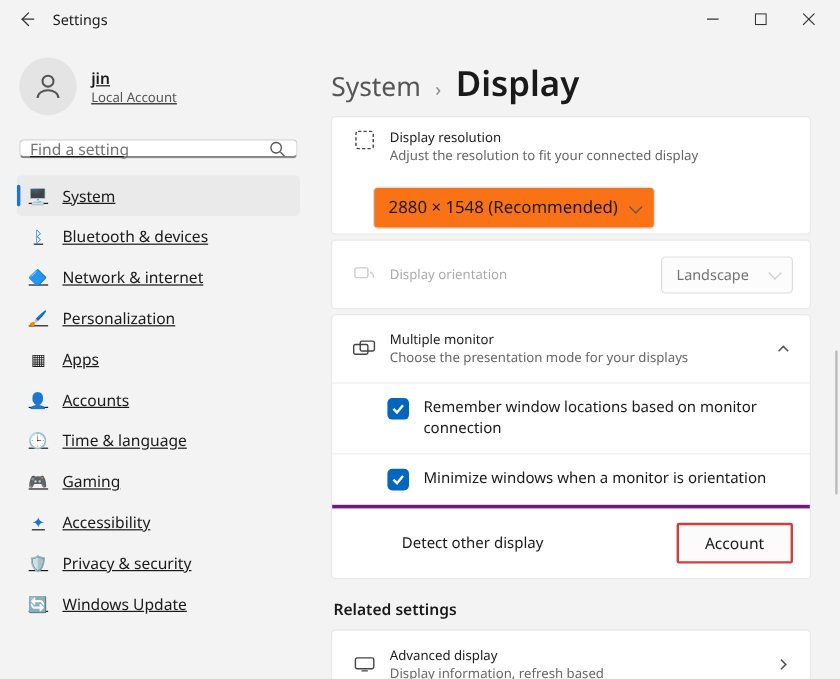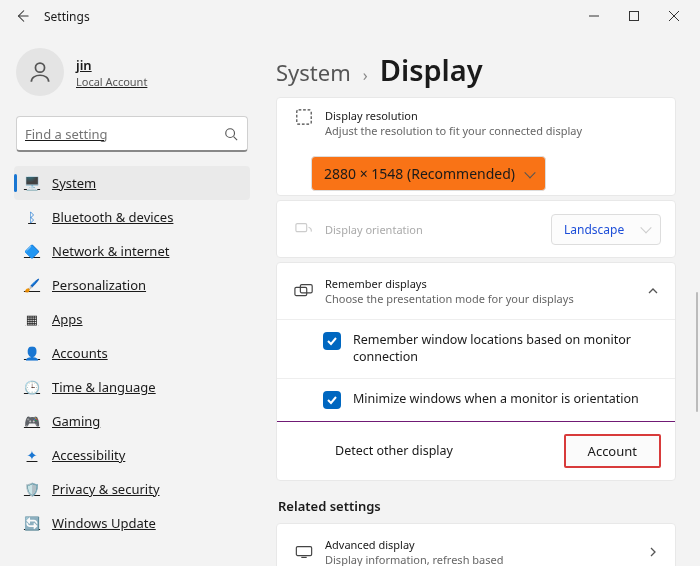--- a/index.html
+++ b/index.html
@@ -11,21 +11,21 @@
   .win-controls { margin-left: auto; display: flex; }
   .win-btn { width: 40px; height: 32px; display: flex; align-items: center; justify-content: center; cursor: pointer; font-size: 12px; }
 
   .body-area { display: flex; height: calc(100% - 32px); }
   .sidebar { width: 260px; padding: 12px 10px 0 14px; display: flex; flex-direction: column; text-decoration: underline; }
   .profile { display: flex; align-items: center; gap: 12px; padding: 4px 2px 14px; }
   .avatar { width: 48px; height: 48px; border-radius: 50%; background: #e4e4e4; display: flex; align-items: center; justify-content: center; }
   .profile-name { font-size: 13px; font-weight: 600; }
   .profile-type { font-size: 11px; color: #555; }
 
-  .search { display: flex; align-items: center; background: #fff; border: 1px solid #d0d0d0; border-bottom: 2px solid #888; border-radius: 4px; height: 36px; padding: 0 8px; margin: 6px 2px 14px; }
+  .search { display: flex; align-items: center; background: #fff; border: 1px solid #d0d0d0; border-bottom: 2px solid #888; border-radius: 4px; height: 16px; padding: 0 8px; margin: 6px 2px 14px; }
   .search input { border: none; outline: none; flex: 1; font-size: 13px; background: transparent; }
   .search .mag { width: 16px; height: 16px; display: flex; align-items: center; justify-content: center; color: #555; }
 
   .nav { flex: 1; overflow-y: auto; }
   .nav-item { display: flex; align-items: center; height: 34px; border-radius: 4px; padding: 0 10px; cursor: pointer; font-size: 13px; gap: 12px; position: relative; }
   .nav-item.active { background: #eaeaea; }
   .nav-item.active::before { content: ""; position: absolute; left: 0; top: 8px; bottom: 8px; width: 3px; background: #1976d2; border-radius: 2px; }
   .nav-icon { width: 16px; height: 16px; display: flex; align-items: center; justify-content: center; font-size: 13px; }
 
   .main { flex: 1; padding: 18px 24px 0 16px; overflow: hidden; position: relative; }
@@ -38,31 +38,31 @@
   .card { background: #fff; border: 1px solid #e8e8e8; border-radius: 4px; margin-bottom: 4px; }
   .card.disabled { color: #aaa; }
   .row { display: flex; align-items: center; padding: 10px 14px; min-height: 56px; }
   .row-icon { width: 26px; display: flex; align-items: center; justify-content: center; color: #555; font-size: 15px; flex-shrink: 0; }
   .card.disabled .row-icon { color: #ccc; }
   .row-body { flex: 1; padding-left: 8px; }
   .row-title { font-size: 11px; }
   .row-sub { font-size: 11px; color: #666; }
   .select-box { border: 1px solid #ddd; border-radius: 4px; padding: 6px 28px 6px 12px; font-size: 12px; position: relative; background: #fcfcfc; min-width: 110px; }
   .select-box::after { content: ""; position: absolute; right: 10px; top: 50%; width: 7px; height: 7px; border-right: 1px solid #666; border-bottom: 1px solid #666; transform: translateY(-65%) rotate(45deg); }
-  .card.disabled .select-box { color: #1d4ed8; }
+  .card.disabled .select-box { color: #737373; }
   .card.disabled .select-box::after { border-color: #ccc; }
   .chev-up { width: 16px; height: 16px; display: flex; align-items: center; justify-content: center; color: #555; margin-left: 8px; }
   .chev-right { width: 16px; height: 16px; display: flex; align-items: center; justify-content: center; color: #555; }
 
   .sub-row { display: flex; align-items: flex-start; padding: 12px 14px 12px 46px; border-top: 1px solid #eee; }
   .check { width: 18px; height: 18px; border-radius: 4px; background: #0067c0; display: flex; align-items: center; justify-content: center; flex-shrink: 0; margin-right: 12px; }
   .check svg { width: 12px; height: 12px; }
   .sub-label { font-size: 12.5px; flex: 1; line-height: 1.35; }
 
-  .detect-row { display: flex; align-items: center; padding: 12px 14px 12px 58px; border-top: 1px solid #701a75; }
+  .detect-row { display: flex; align-items: center; padding: 12px 14px 12px 58px; border-top: 3px solid #701a75; }
   .detect-label { flex: 1; font-size: 12.5px; }
   .detect-btn { border: 2px solid #d83b3b; padding: 6px 22px; font-size: 13px; background: #fbfbfb; cursor: pointer; border-radius: 2px; }
 
   .related-h { font-size: 13px; font-weight: 600; margin: 16px 0 8px 2px; }
 
   .reso-card .row { flex-wrap: wrap; align-items: flex-start; }
   .reso-card .row-body { padding-bottom: 8px; }
   .reso-select-wrap { padding-left: 34px; width: 100%; padding-bottom: 4px; }
   .reso-select { border: 1px solid #ddd; border-radius: 4px; padding: 7px 30px 7px 12px; font-size: 14px; position: relative; display: inline-block; background: #f97316; }
   .reso-select::after { content: ""; position: absolute; right: 11px; top: 50%; width: 7px; height: 7px; border-right: 1px solid #555; border-bottom: 1px solid #555; transform: translateY(-65%) rotate(45deg); }
@@ -218,21 +218,21 @@
 
       <div class="card">
         <div class="row">
           <div class="row-icon">
             <svg width="20" height="16" viewBox="0 0 22 16">
                 <rect x="1" y="4" width="13" height="9" rx="1.5" fill="none" stroke="#444" stroke-width="1.3"></rect>
                 <rect x="7" y="1" width="13" height="9" rx="1.5" fill="none" stroke="#444" stroke-width="1.3"></rect>
               </svg>
           </div>
           <div class="row-body">
-            <div class="row-title">Remember displays</div>
+            <div class="row-title">Multiple monitor</div>
             <div class="row-sub">Choose the presentation mode for your displays</div>
           </div>
           <div class="chev-up">
             <svg width="12" height="12" viewBox="0 0 12 12">
                 <path d="M2 8 L6 4 L10 8" stroke="#555" stroke-width="1.3" fill="none"></path>
               </svg>
           </div>
         </div>
         <div class="sub-row">
           <div class="check">

